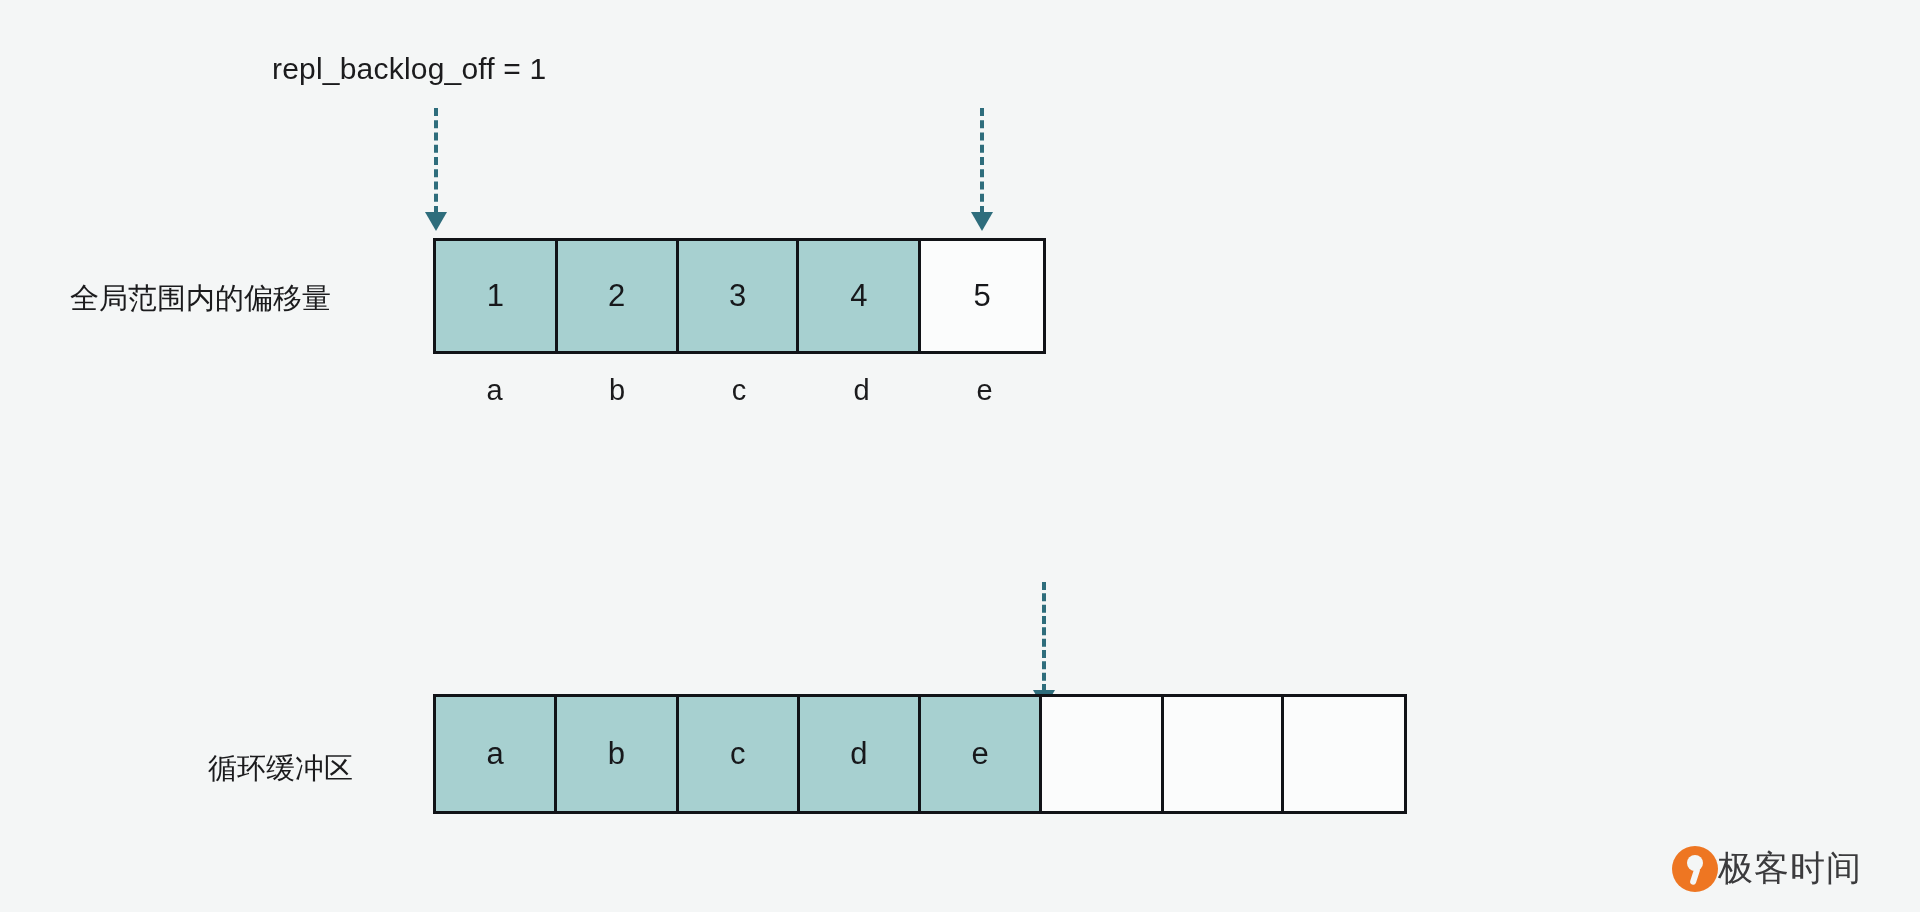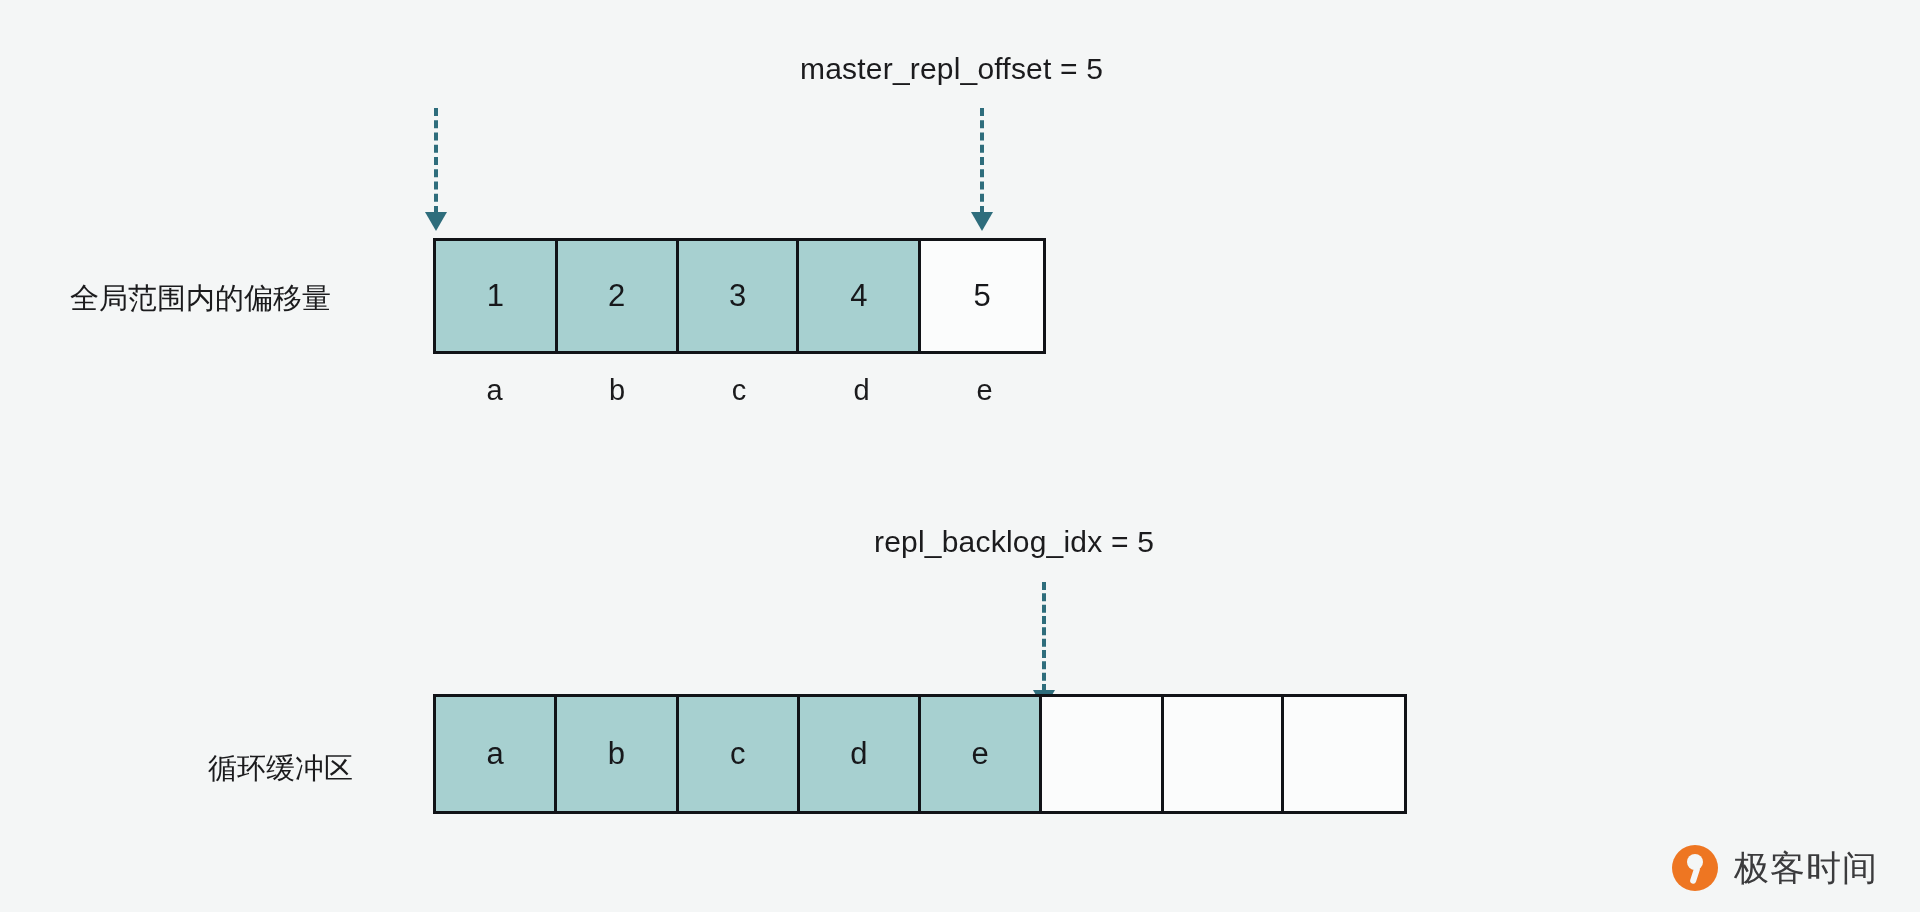--- a/index.html
+++ b/index.html
@@ -94,22 +94,22 @@
     justify-content: center;
     font-size: 29px;
     color: #1b1b1d;
     font-family: "Liberation Sans", "DejaVu Sans", sans-serif;
   }
 
   
   .watermark {
     position: absolute;
     display: flex;
-    align-items: flex-start;
-    gap: 16px;
+    align-items: center;
+    gap: 0;
   }
   .wm-logo {
     width: 46px;
     height: 46px;
     border-radius: 50%;
     background: #ee7622;
     position: relative;
     flex: none;
   }
   .wm-logo::before {
@@ -140,27 +140,27 @@
     font-family: "DejaVu Sans", "Liberation Sans", sans-serif;
     letter-spacing: 1px;
     white-space: nowrap;
   }
 </style>
 </head>
 <body>
 
 <div id="canvas">
 
+  <div class="anno" style="left:272px; top:52px;">repl_backlog_off = 1</div>
 
   <div class="pointer" style="left:436px; top:108px;">
     <div class="stem" style="height:106px;"></div>
     <div class="head" style="top:104px;"></div>
   </div>
 
-  <div class="anno" style="left:800px; top:52px;">master_repl_offset = 5</div>
 
   <div class="pointer" style="left:982px; top:108px;">
     <div class="stem" style="height:106px;"></div>
     <div class="head" style="top:104px;"></div>
   </div>
 
   <div class="row-label" style="left:70px; top:279px;">全局范围内的偏移量</div>
 
   <div class="strip" id="row1-strip" style="left:433px; top:238px; width:613px; height:116px;">
       <div class="cell filled" style="width: 123px;">1</div>
@@ -171,21 +171,20 @@
     </div>
 
   <div class="letters" id="row1-letters" style="left:433px; top:368px; width:613px; height:44px;">
       <div class="ltr" style="width: 123px;">a</div>
       <div class="ltr" style="width: 122px;">b</div>
       <div class="ltr" style="width: 122px;">c</div>
       <div class="ltr" style="width: 123px;">d</div>
       <div class="ltr" style="width: 123px;">e</div>
     </div>
 
-  <div class="anno" style="left:874px; top:525px;">repl_backlog_idx = 5</div>
 
   <div class="pointer" style="left:1044px; top:582px;">
     <div class="stem" style="height:110px;"></div>
     <div class="head" style="top:108px;"></div>
   </div>
 
   <div class="row-label" style="left:208px; top:749px;">循环缓冲区</div>
 
   <div class="strip" id="row2-strip" style="left:433px; top:694px; width:974px; height:120px;">
       <div class="cell filled" style="width: 122px;">a</div>

